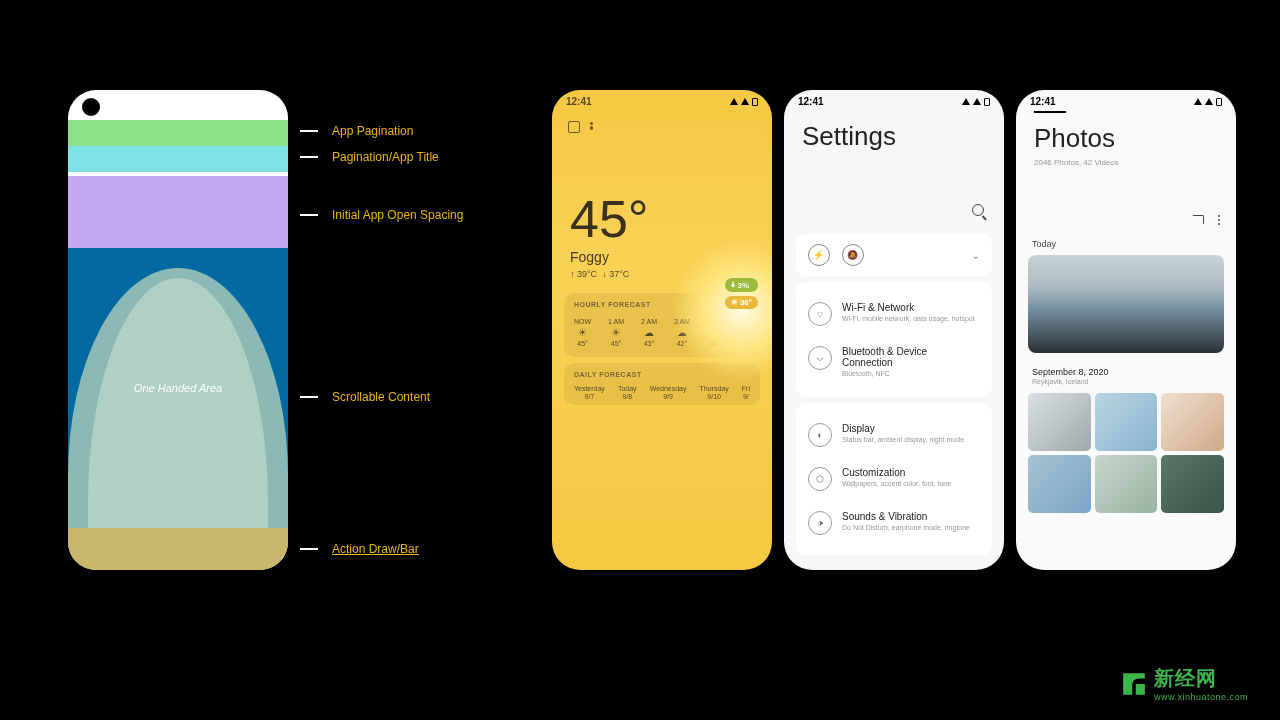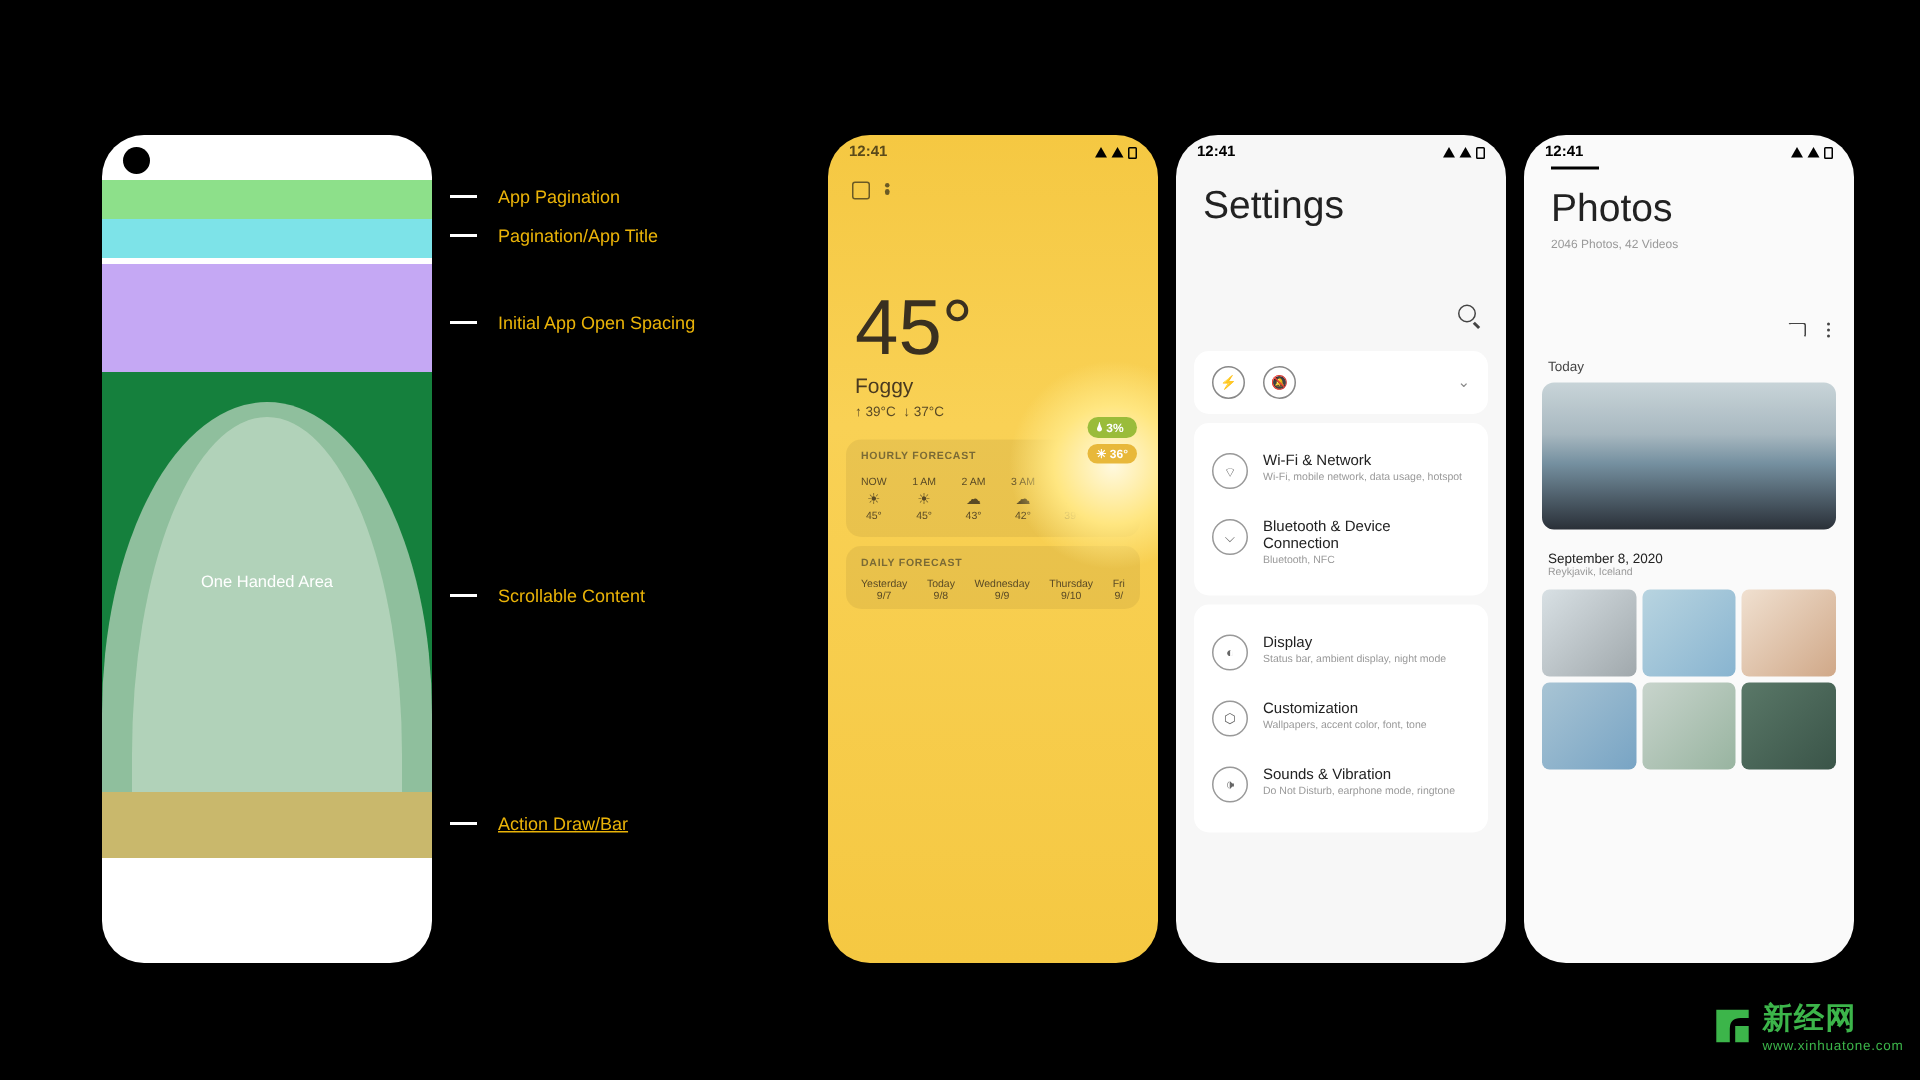--- a/index.html
+++ b/index.html
@@ -1,30 +1,30 @@
 <!DOCTYPE html>
 <html><head>
 <meta charset="utf-8">
 <style>
 * { margin: 0; padding: 0; box-sizing: border-box; font-family: -apple-system, BlinkMacSystemFont, 'Segoe UI', sans-serif; }
 body { background: #000; width: 1280px; height: 720px; position: relative; overflow: hidden; }
 
 .phones-row { display: flex; align-items: flex-start; padding: 90px 50px 0 68px; gap: 12px; }
 
 
-.phone { width: 220px; height: 552px; border-radius: 28px; background: #fff; position: relative; overflow: hidden; flex-shrink: 0; }
+.phone { width: 220px; height: 480px; border-radius: 28px; background: #fff; position: relative; overflow: hidden; flex-shrink: 0; }
 
 
 .phone-diagram { background: #fff; }
 .camera-notch { position: absolute; left: 14px; top: 8px; width: 18px; height: 18px; background: #000; border-radius: 50%; }
 .zone { width: 100%; }
 .zone-pagination { height: 26px; background: #8de08a; margin-top: 30px; }
 .zone-title { height: 26px; background: #7de3e8; }
 .zone-spacing { height: 72px; background: #c5a8f4; margin-top: 4px; }
-.zone-content { height: 280px; background: #15803d; position: relative; overflow: hidden; }
+.zone-content { height: 280px; background: #0369a1; position: relative; overflow: hidden; font-style: italic; }
 .one-handed { position: absolute; bottom: 0; left: 0; right: 0; height: 260px; background: #b8d4bd; border-radius: 50% 50% 0 0 / 80% 80% 0 0; opacity: 0.75; }
 .one-handed-2 { position: absolute; bottom: 0; left: 20px; right: 20px; height: 250px; background: #c8e0cc; border-radius: 50% 50% 0 0 / 90% 90% 0 0; opacity: 0.6; }
 .one-handed-label { position: absolute; top: 50%; left: 50%; transform: translate(-50%, -50%); color: #fff; font-size: 11px; font-weight: 500; }
 .zone-actionbar { height: 44px; background: #c9b86c; }
 
 
 .annotations { position: relative; width: 200px; padding-top: 30px; flex-shrink: 0; }
 .anno { color: #eab308; font-size: 12px; font-weight: 500; display: flex; align-items: center; position: absolute; left: 0; }
 .anno-line { width: 18px; height: 2px; background: #fff; margin-right: 14px; }
 
@@ -92,21 +92,21 @@
 .dots-v span { width: 2px; height: 2px; background: #444; border-radius: 50%; }
 .photos-section-label { font-size: 9px; color: #444; padding: 8px 16px 6px 16px; font-weight: 500; }
 .photo-large { margin: 0 12px; height: 98px; background: linear-gradient(180deg, #c8d4d8 0%, #a8b8c0 35%, #7590a0 55%, #2a3038 100%); border-radius: 8px; position: relative; }
 .photo-caption { position: absolute; bottom: -32px; left: 4px; }
 .photo-date { font-size: 9px; color: #222; font-weight: 500; }
 .photo-location { font-size: 7px; color: #999; margin-top: 1px; }
 .photos-grid { display: grid; grid-template-columns: repeat(3, 1fr); gap: 4px; margin: 40px 12px 0 12px; }
 .photo-thumb { height: 58px; border-radius: 5px; }
 
 
-.watermark { position: absolute; right: 11px; bottom: 18px; display: flex; align-items: center; gap: 2px; }
+.watermark { position: absolute; right: 32px; bottom: 18px; display: flex; align-items: center; gap: 2px; }
 .wm-logo { width: 36px; height: 36px; position: relative; }
 .wm-logo svg { width: 100%; height: 100%; }
 .wm-text { display: flex; flex-direction: column; }
 .wm-cn { font-size: 20px; font-weight: 700; color: #3cb54a; letter-spacing: 1px; }
 .wm-en { font-size: 9px; color: #3cb54a; letter-spacing: 0.5px; }
 </style>
 </head>
 <body>
 
 <div class="phones-row">

